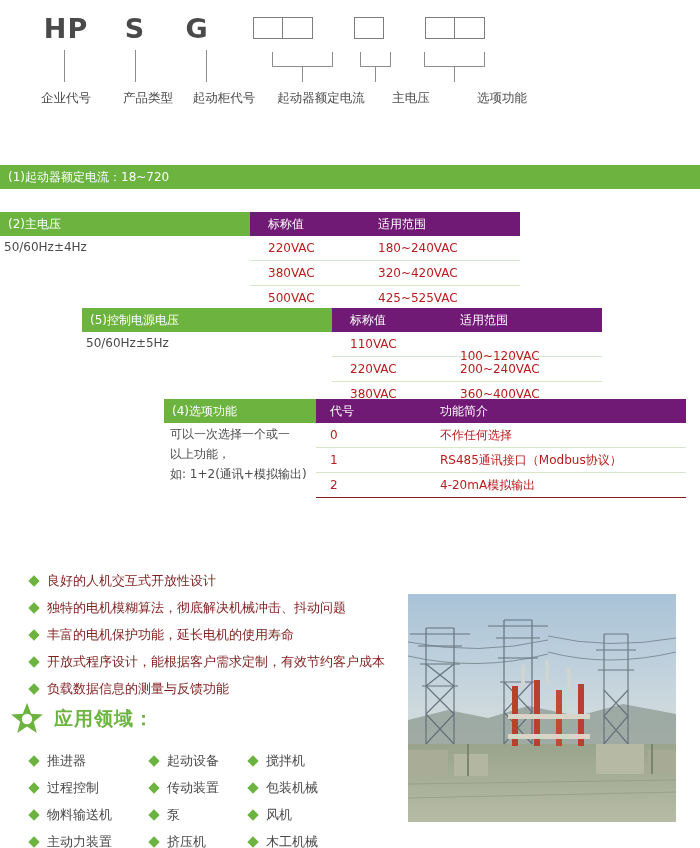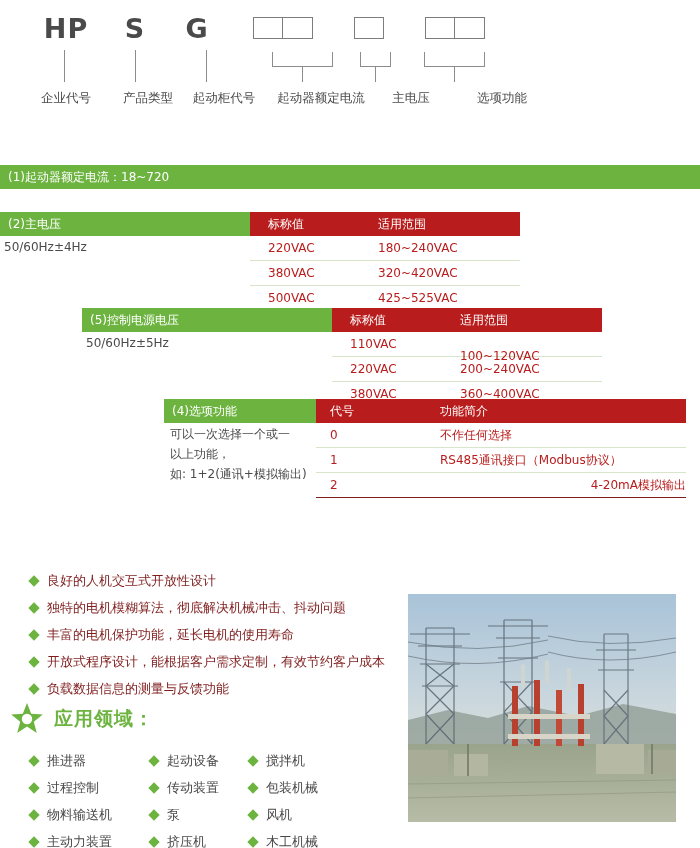--- a/index.html
+++ b/index.html
@@ -72,21 +72,21 @@
     background: #6cb33f;
     color: #ffffff;
     font-size: 12px;
     height: 24px;
     line-height: 24px;
     text-decoration: underline;
   }
   .bar .bar-label { padding-left: 8px; display: inline-block; }
 
   .tbl-head {
-    position: absolute; background: #b91c1c; color: #fff;
+    position: absolute; background: #701a75; color: #fff;
     height: 24px; line-height: 24px; font-size: 12px;
   }
   .tbl {
     position: absolute; font-size: 12px; color: #b91c1c;
   }
   .tbl .trow {
     display: flex; height: 25px; align-items: center;
     border-bottom: 1px solid #d7e6cb;
   }
   .tbl .trow:last-child { border-bottom: 1px solid #7f1d1d; }
@@ -265,21 +265,21 @@
     <div class="trow">
       <div class="cellA" style="width:110px; padding-left:14px;">0</div>
       <div class="cellB" style="width:260px; padding-left:14px;">不作任何选择</div>
     </div>
     <div class="trow">
       <div class="cellA" style="width:110px; padding-left:14px;">1</div>
       <div class="cellB" style="width:260px; padding-left:14px;">RS485通讯接口（Modbus协议）</div>
     </div>
     <div class="trow">
       <div class="cellA" style="width:110px; padding-left:14px;">2</div>
-      <div class="cellB" style="width:260px; padding-left:14px;text-align:right;">4-20mA模拟输出</div>
+      <div class="cellB" style="width:260px; padding-left:14px;">4-20mA模拟输出</div>
     </div>
   </div>
 
 
   <div class="feat-list" style="left:30px; top:572px; width:370px;">
     <div class="feat-item">
       <span class="diamond"></span>
       <span>良好的人机交互式开放性设计</span>
     </div>
     <div class="feat-item">

